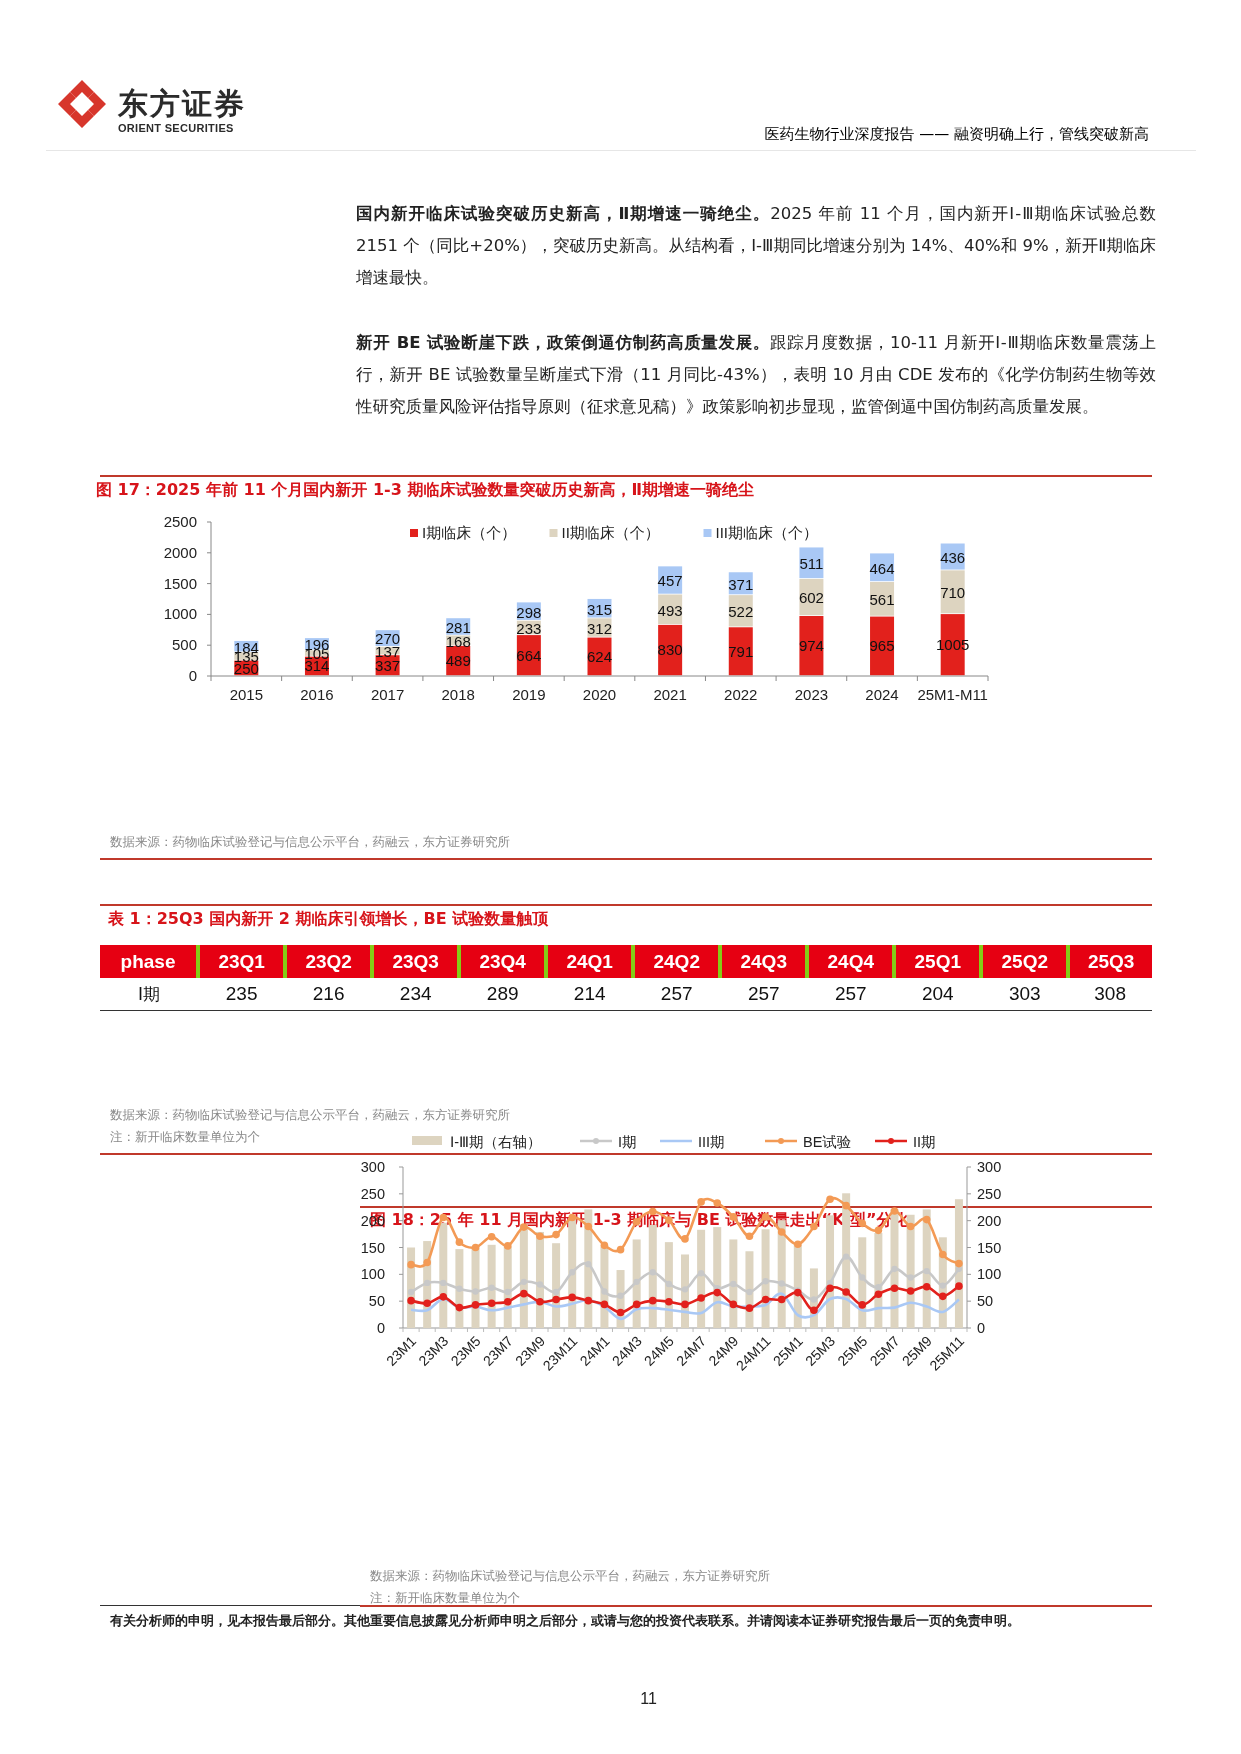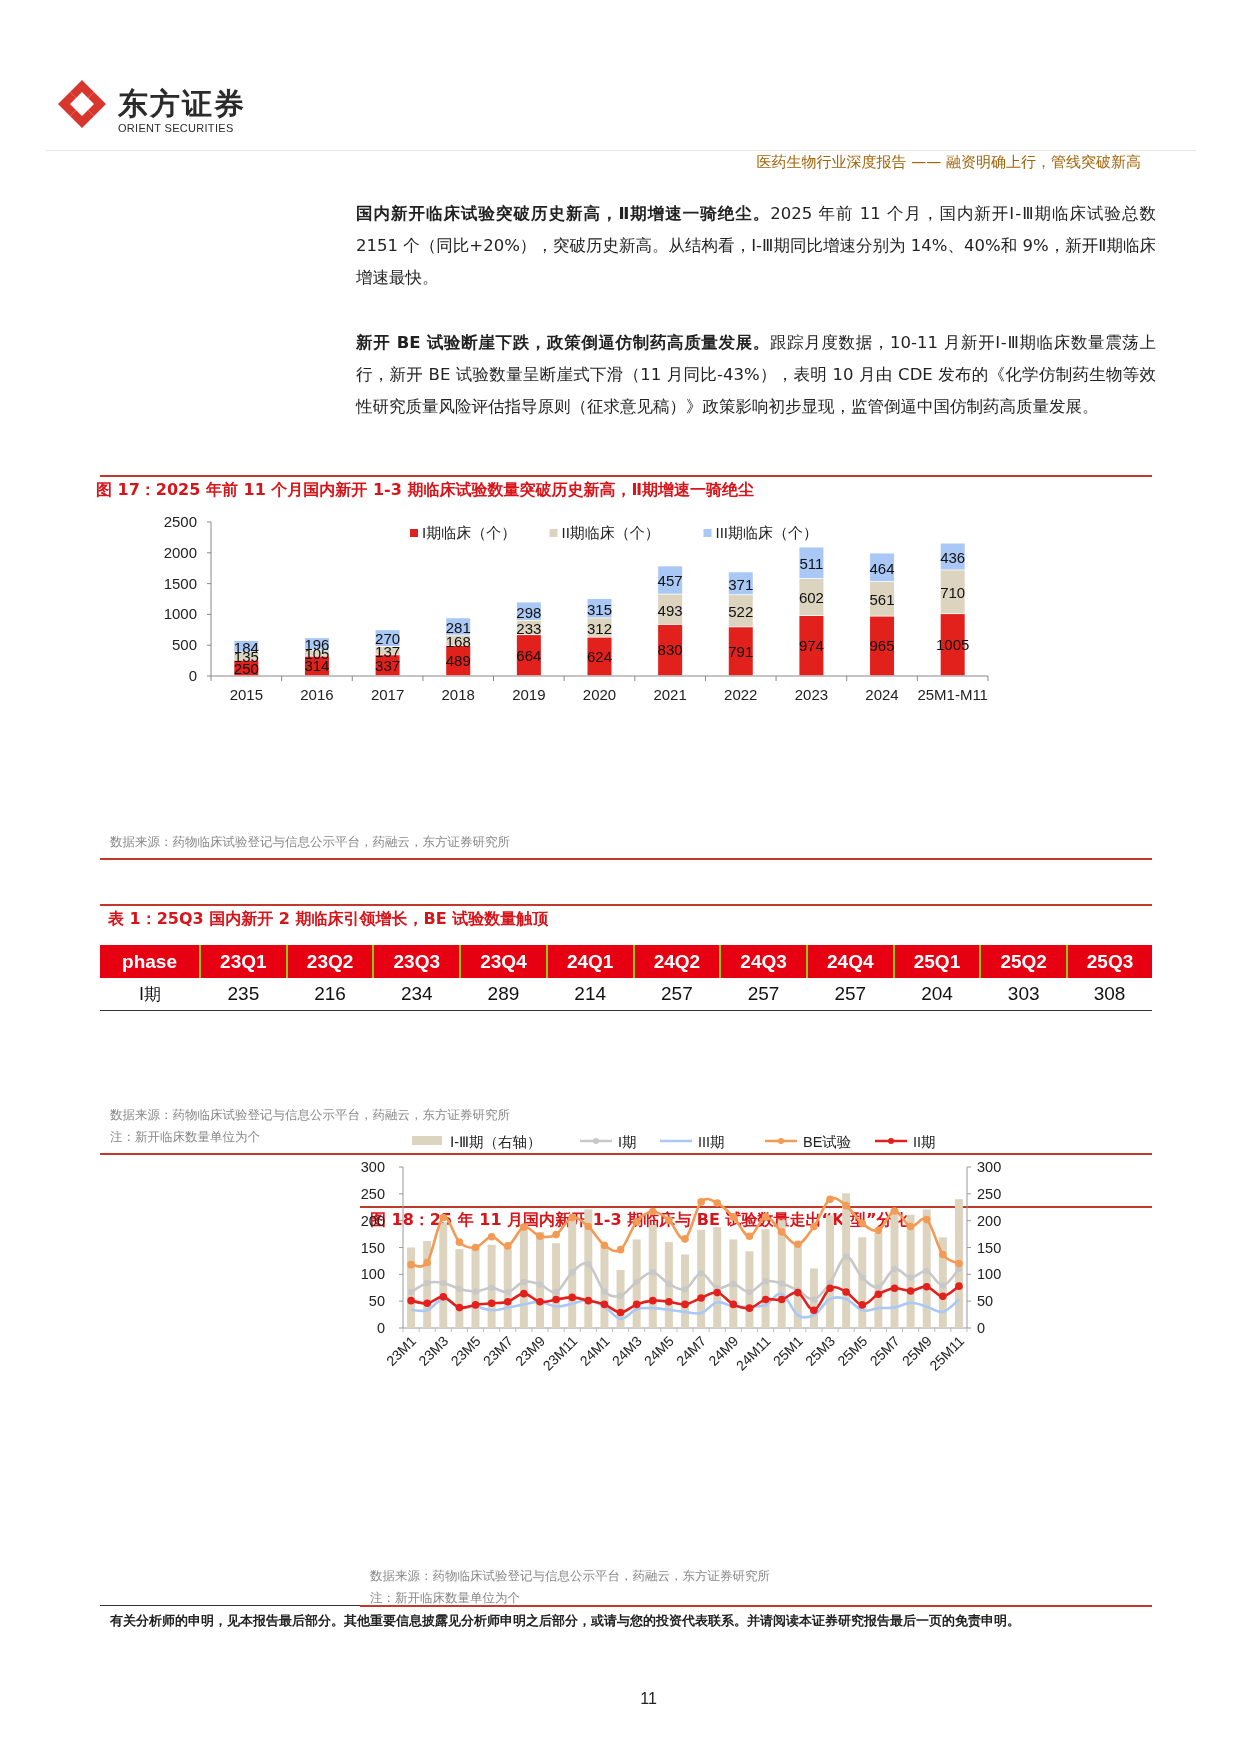--- a/index.html
+++ b/index.html
@@ -1,32 +1,32 @@
 <!DOCTYPE html>
 <html><head>
 <meta charset="utf-8">
 <style>
   html,body{margin:0;padding:0;background:#fff;}
   body{width:1241px;height:1754px;position:relative;font-family:"Liberation Sans","DejaVu Sans",sans-serif;color:#222;overflow:hidden;}
   .abs{position:absolute;}
   
   .logo{left:58px;top:80px;width:190px;height:50px;}
   .logo-cn{left:118px;top:84px;font-size:30px;font-weight:bold;color:#2b2b2b;letter-spacing:2px;font-family:"DejaVu Sans",sans-serif;}
-  .logo-en{left:118px;top:122px;font-size:11px;font-weight:normal;color:#2b2b2b;letter-spacing:0.3px;}
-  .hdr-title{right:100px;top:125px;font-size:15px;color:#a16207;font-family:"DejaVu Sans",sans-serif;margin-top:28px;}
+  .logo-en{left:118px;top:122px;font-size:11px;font-weight:bold;color:#2b2b2b;letter-spacing:0.3px;}
+  .hdr-title{right:92px;top:125px;font-size:15px;color:#000000;font-family:"DejaVu Sans",sans-serif;}
   .hdr-line{left:46px;top:150px;width:1150px;height:1px;background:#e6e6e6;}
   
   .para{left:356px;width:800px;font-size:16.5px;line-height:32px;color:#222;font-family:"DejaVu Sans",sans-serif;text-align:justify;}
   .para b{font-weight:bold;}
   .red-line{height:1.5px;background:#c0392b;}
   .fig-title{font-size:16px;font-weight:bold;color:#d7141a;font-family:"DejaVu Sans",sans-serif;}
   .source{font-size:12.5px;color:#888;font-family:"DejaVu Sans",sans-serif;}
   
   table.t1{position:absolute;left:100px;top:945px;width:1052px;border-collapse:collapse;font-family:"Liberation Sans",sans-serif;}
-  table.t1 th{background:#e60012;color:#fff;font-size:19px;font-weight:bold;height:33px;border-right:2px solid #84cc16;padding:0;}
+  table.t1 th{background:#e60012;color:#fff;font-size:19px;font-weight:bold;height:33px;border-right:4px solid #84cc16;padding:0;}
   table.t1 th:last-child{border-right:none;}
   table.t1 td{text-align:center;font-size:19px;height:32px;border-bottom:1px solid #333;padding:0;color:#111;}
   table.t1 td.ph{font-family:"DejaVu Sans",sans-serif;font-size:17px;}
   .page-num{left:0;width:1241px;top:1690px;text-align:center;font-size:16px;color:#222;margin-left:28px;}
   .disclaimer{left:110px;top:1612px;font-size:13px;font-weight:bold;color:#222;font-family:"DejaVu Sans",sans-serif;}
   svg text{font-family:"Liberation Sans",sans-serif;}
 </style>
 </head>
 <body>
 

